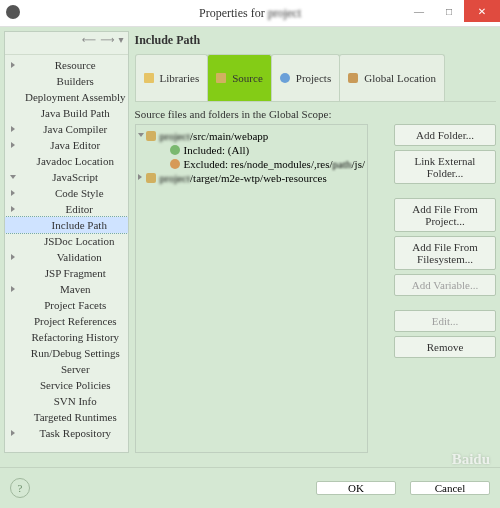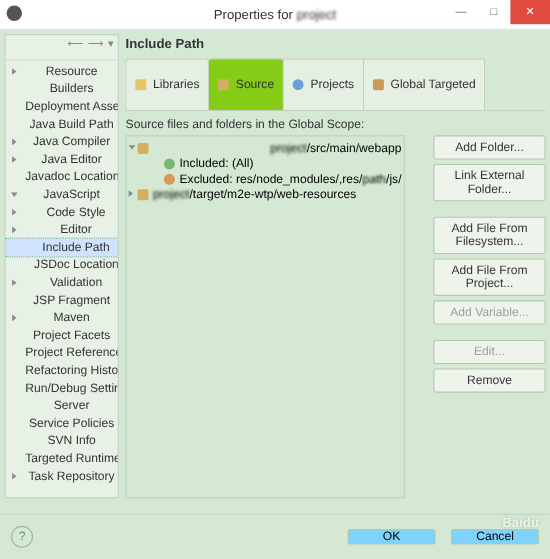--- a/index.html
+++ b/index.html
@@ -1,16 +1,16 @@
 <!DOCTYPE html>
 <html><head>
 <meta charset="utf-8">
 <style>
   html,body{margin:0;padding:0;font-family:"Segoe UI",Tahoma,sans-serif;font-size:11px;background:#d5e8d3;}
-  .window{width:500px;height:508px;background:#d5e8d3;position:relative;box-sizing:border-box;}
+  .window{width:500px;height:508px;background:#d5e8d3;position:relative;box-sizing:border-box;font-family:Liberation Serif, serif;}
   .titlebar{height:26px;background:#fff;display:flex;align-items:center;justify-content:center;position:relative;border-bottom:1px solid #e0e0e0;}
   .titlebar .icon{position:absolute;left:6px;top:5px;width:14px;height:14px;background:#555;border-radius:50%;}
   .titlebar .txt{font-size:12px;color:#333;}
   .winbtns{position:absolute;right:0;top:0;height:22px;display:flex;}
   .winbtn{width:30px;height:22px;display:flex;align-items:center;justify-content:center;color:#666;font-size:10px;}
   .winbtn.close{background:#e04b3f;color:#fff;width:36px;}
   .body{display:flex;height:430px;}
   .nav{width:124px;border:1px solid #bfcfbf;margin:4px 0 4px 4px;background:#e8f1e6;overflow:hidden;}
   .nav-tools{height:18px;display:flex;justify-content:flex-end;gap:4px;padding:2px 4px;border-bottom:1px solid #d0dccd;}
   .nav-tools span{color:#888;font-size:10px;}
@@ -29,38 +29,38 @@
   .ic-folder{background:#e6c466;border-radius:1px;}
   .ic-src{background:#d1b060;border-radius:1px;}
   .ic-proj{background:#6aa0d8;border-radius:50%;}
   .ic-gst{background:#c99a58;border-radius:2px;}
   .hint{margin:6px 0 4px;color:#333;}
   .content{flex:1;display:flex;gap:6px;min-height:0;}
   .srcbox{flex:1;border:1px solid #bfcfbf;background:#d5e8d3;padding:4px 2px;overflow:auto;}
   .srow{position:relative;padding:1px 0 1px 30px;white-space:nowrap;}
   .srow.d1{padding-left:46px;}
   .srow::before{content:"";position:absolute;width:10px;height:10px;left:16px;top:2px;border-radius:2px;}
-  .srow.root{padding-left:22px;text-align:right;} .srow.root::before{left:8px;background:#d1b060;}
+  .srow.root{padding-left:22px;} .srow.root::before{left:8px;background:#d1b060;}
   .srow.d1::before{left:32px;}
   .srow.root.exp::after,.srow.child.exp::after{content:"";position:absolute;left:0;top:4px;border-top:4px solid #8a8a8a;border-left:3px solid transparent;border-right:3px solid transparent;}
   .srow.child{padding-left:22px;} .srow.child::before{left:8px;background:#d1b060;}
   .srow.child.col::after{content:"";position:absolute;left:0;top:3px;border-left:4px solid #8a8a8a;border-top:3px solid transparent;border-bottom:3px solid transparent;}
   .srow.inc::before{background:#7ab86f;border-radius:50%;}
   .srow.exc::before{background:#d69a57;border-radius:50%;}
   .blur-strong{filter:blur(1.5px);}
   .blur-mid{filter:blur(1px);}
   .btncol{width:122px;display:flex;flex-direction:column;gap:4px;}
   .btn{border:1px solid #b4c7b2;background:#eef4ec;padding:4px 2px;text-align:center;border-radius:2px;color:#333;margin-left:20px;}
   .btn.disabled{color:#a0a0a0;}
   .spacer{height:6px;}
   .footer{position:absolute;left:0;right:0;bottom:0;height:40px;border-top:1px solid #c2d3c0;display:flex;align-items:center;justify-content:space-between;padding:0 10px;}
   .help{width:18px;height:18px;border:1px solid #a0b89d;border-radius:50%;display:flex;align-items:center;justify-content:center;color:#6b8d6a;font-size:11px;}
   .fbtns{display:flex;gap:14px;}
-  .fbtn{min-width:62px;border:1px solid #b4c7b2;background:#7dd3fc;padding:0 8px;text-align:center;border-radius:2px;}
-  .watermark{position:absolute;right:10px;bottom:26px;color:rgba(255,255,255,.7);font-size:12px;font-weight:bold;text-shadow:0 0 3px rgba(0,0,0,.2);pointer-events:none;}
+  .fbtn{min-width:62px;border:1px solid #b4c7b2;background:#ffffff;padding:0 8px;text-align:center;border-radius:2px;}
+  .watermark{position:absolute;right:10px;bottom:40px;color:rgba(255,255,255,.7);font-size:15px;font-weight:bold;text-shadow:0 0 3px rgba(0,0,0,.2);pointer-events:none;}
 </style>
 </head>
 <body>
 
 <div class="window">
   <div class="titlebar">
     <span class="icon"></span>
     <span class="txt">
       <span>Properties for </span><span class="blur-strong">project</span>
     </span>
@@ -116,43 +116,43 @@
           <div class="tab active">
             <span class="ic ic-src"></span>
             <span>Source</span>
           </div>
           <div class="tab">
             <span class="ic ic-proj"></span>
             <span>Projects</span>
           </div>
           <div class="tab">
             <span class="ic ic-gst"></span>
-            <span>Global Targeted</span>
+            <span>Global Location</span>
           </div>
         </div>
       <div class="hint">Source files and folders in the Global Scope:</div>
       <div class="content">
         <div class="srcbox">
           <div class="srow root exp">
             <span class="blur-strong">project</span><span>/src/main/webapp</span>
           </div>
           <div class="srow d1 inc">Included: (All)</div>
           <div class="srow d1 exc">
             <span>Excluded: res/node_modules/,res/</span><span class="blur-mid">path</span><span>/js/</span>
           </div>
           <div class="srow child col">
             <span class="blur-strong">project</span><span>/target/m2e-wtp/web-resources</span>
           </div>
         </div>
         <div class="btncol">
           <div class="btn">Add Folder...</div>
           <div class="btn">Link External Folder...</div>
           <div class="spacer"></div>
+          <div class="btn">Add File From Project...</div>
           <div class="btn">Add File From Filesystem...</div>
-          <div class="btn">Add File From Project...</div>
           <div class="btn disabled">Add Variable...</div>
           <div class="spacer"></div>
           <div class="btn disabled">Edit...</div>
           <div class="btn">Remove</div>
         </div>
       </div>
     </div>
   </div>
 
   <div class="footer">

